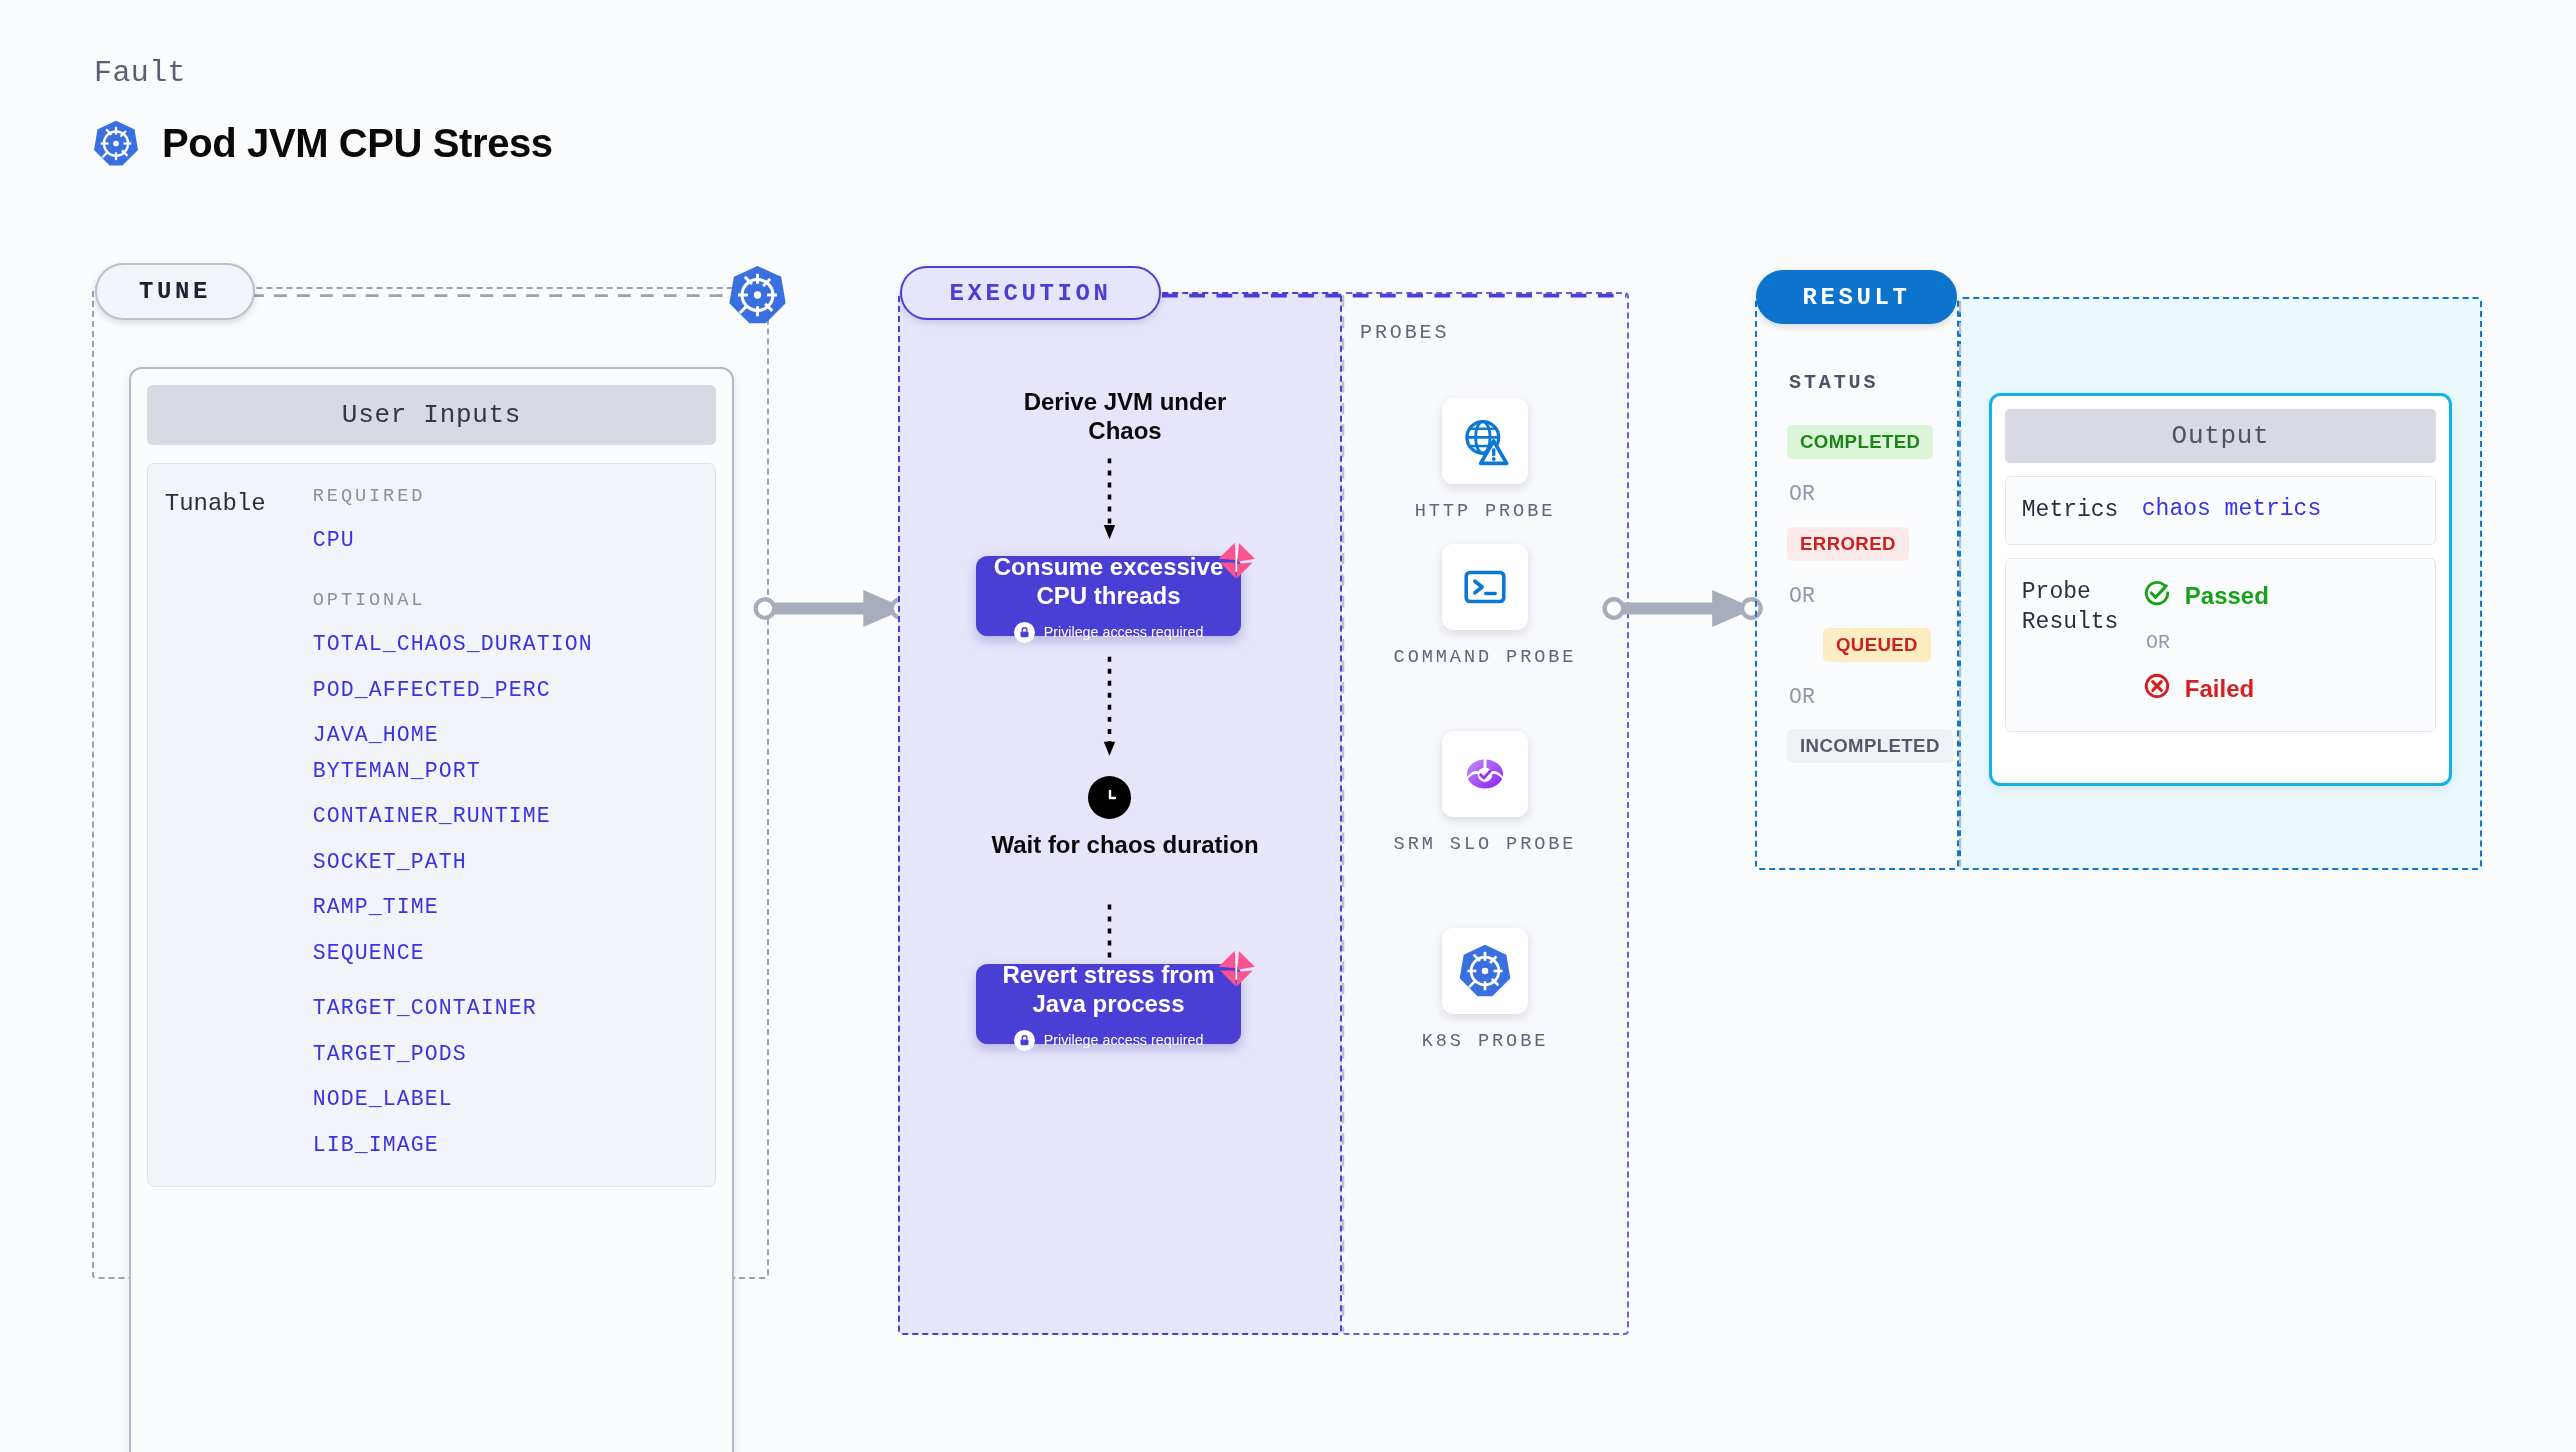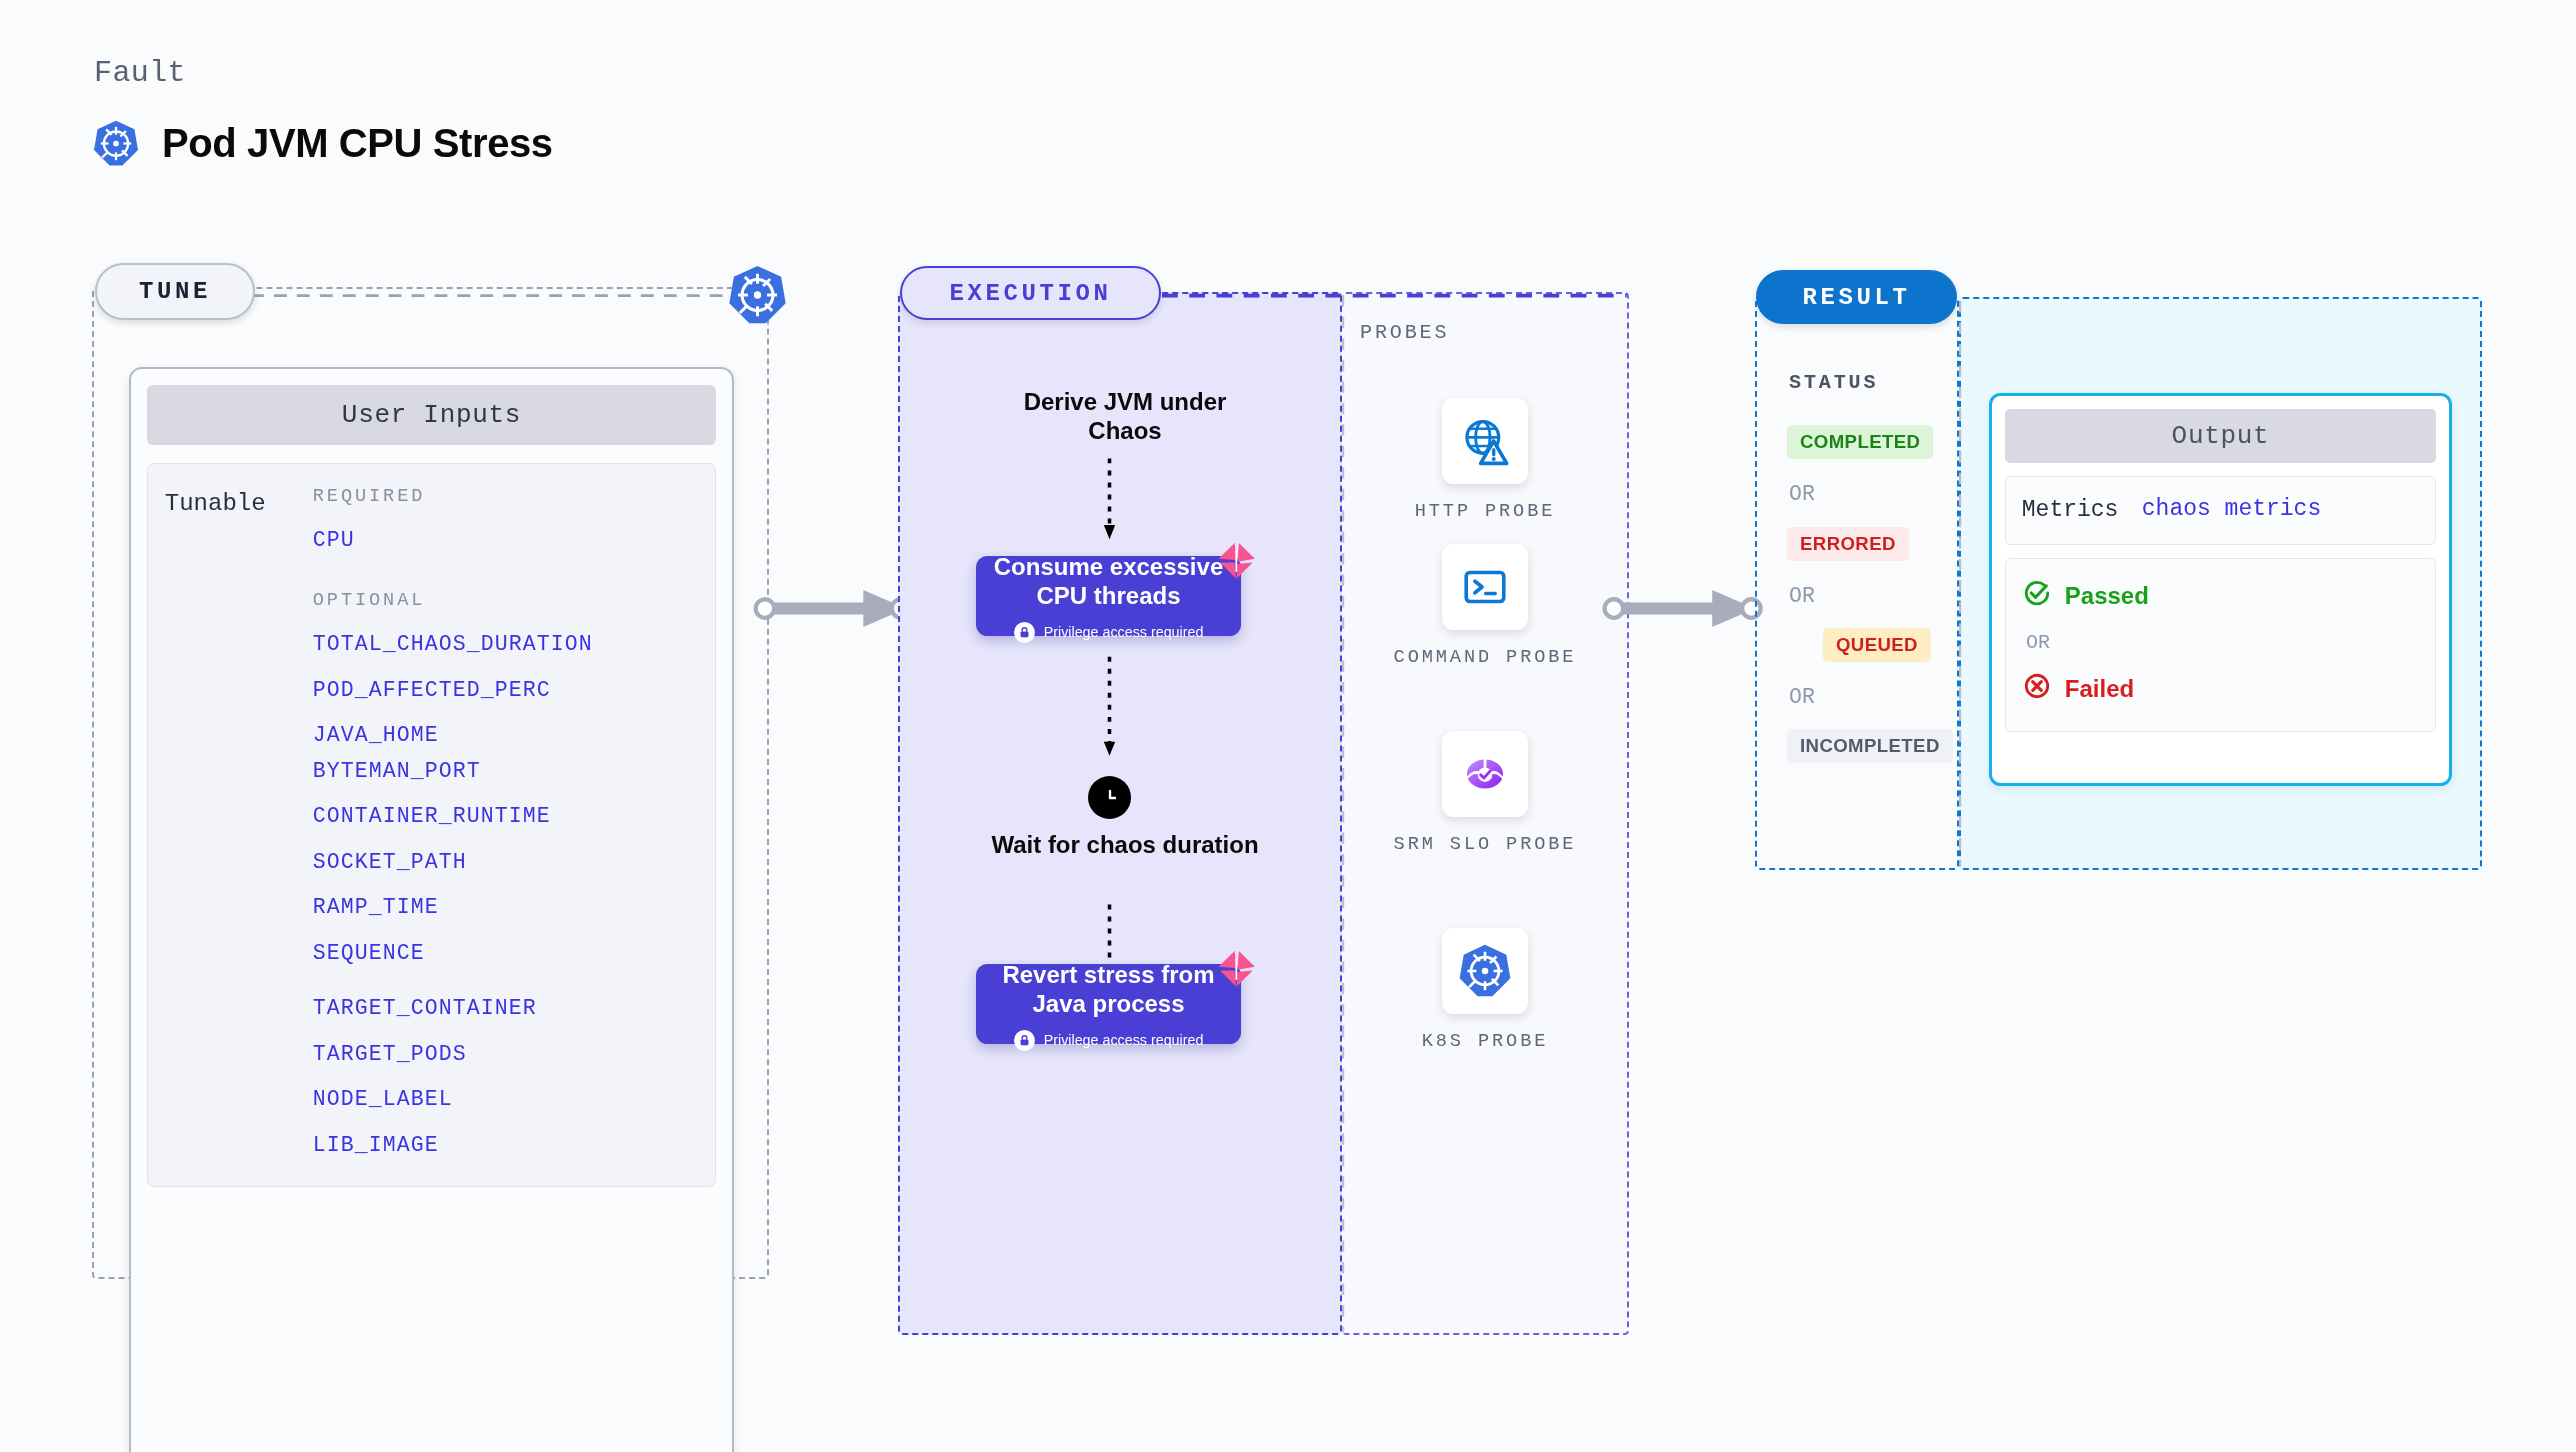--- a/index.html
+++ b/index.html
@@ -537,20 +537,21 @@
 
   <div class="output-card" style="left:1989px; top:393px; width:463px; height:393px;">
     <div class="output-header">Output</div>
 
     <div class="output-row">
       <div class="output-row-key">Metrics</div>
       <div class="output-row-val">chaos metrics</div>
     </div>
 
     <div class="output-row" style="padding-bottom:24px;">
+      <div class="output-row-key">Probe Results</div>
       <div style="flex:1;">
         <div class="probe-res-line">
           <span>
             <svg width="30" height="30" viewBox="0 0 42 42">
               <path d="M36 21 a15 15 0 1 1 -5-11" fill="none" stroke="#17a21a" stroke-width="4" stroke-linecap="round"></path>
               <path d="M13 21 L19 27 L34 11" fill="none" stroke="#17a21a" stroke-width="4.4" stroke-linecap="round" stroke-linejoin="round"></path>
             </svg>
           </span>
           <span style="color:#17a21a;">Passed</span>
         </div>

